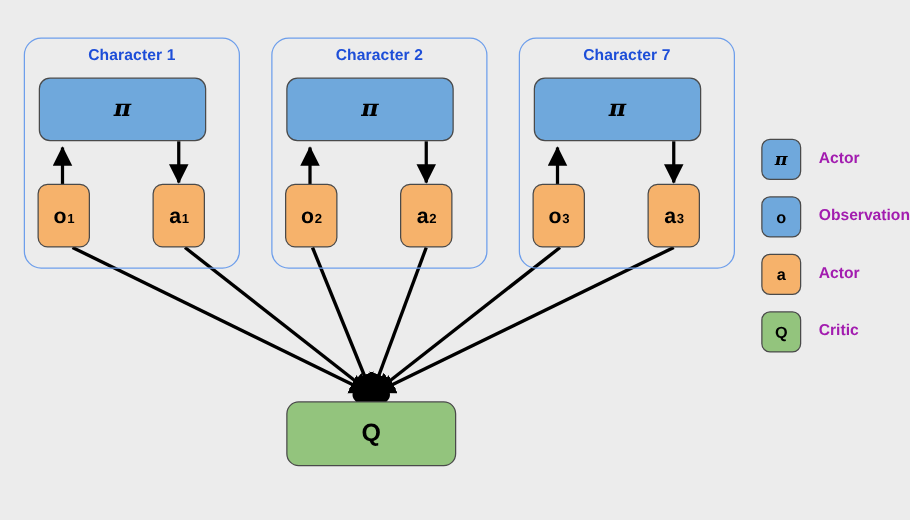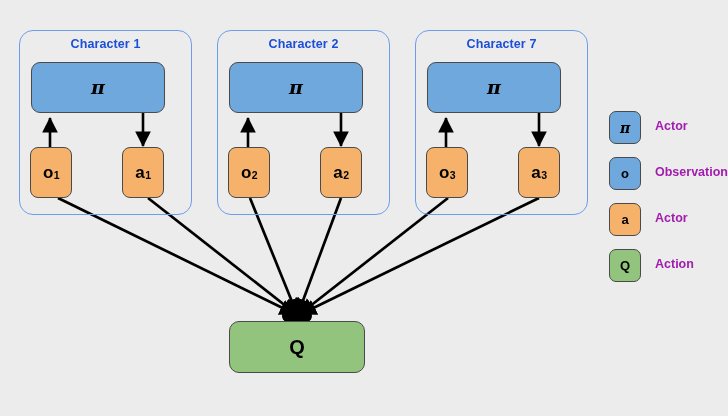--- a/index.html
+++ b/index.html
@@ -204,17 +204,17 @@
     <div class="legend-row">
       <div class="legend-swatch blue">o</div>
       <div class="legend-label">Observation</div>
     </div>
     <div class="legend-row">
       <div class="legend-swatch orange">a</div>
       <div class="legend-label">Actor</div>
     </div>
     <div class="legend-row">
       <div class="legend-swatch green">Q</div>
-      <div class="legend-label">Action</div>
+      <div class="legend-label">Critic</div>
     </div>
   </div>
 
 </div>
 
 </body></html>

